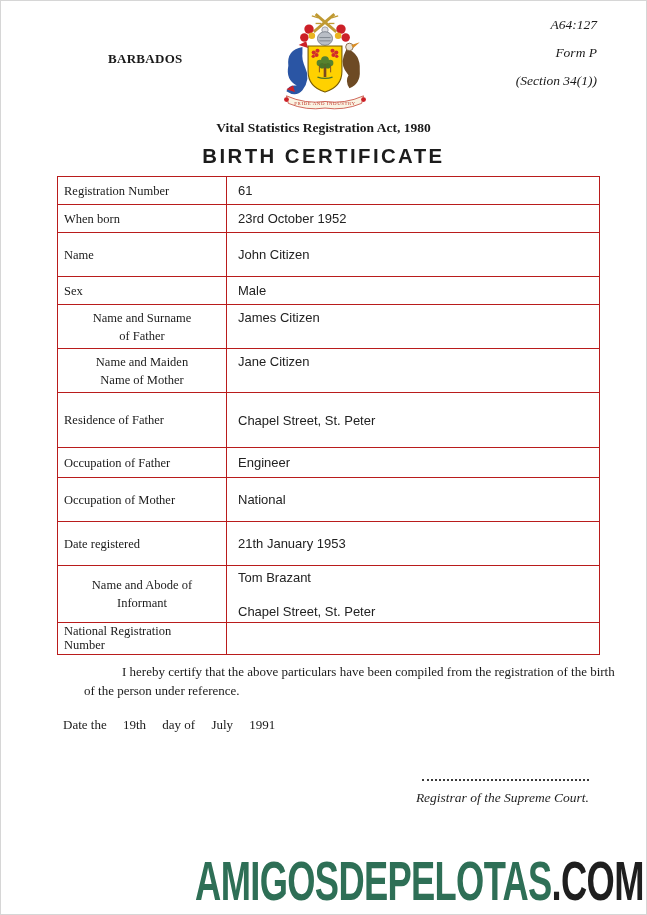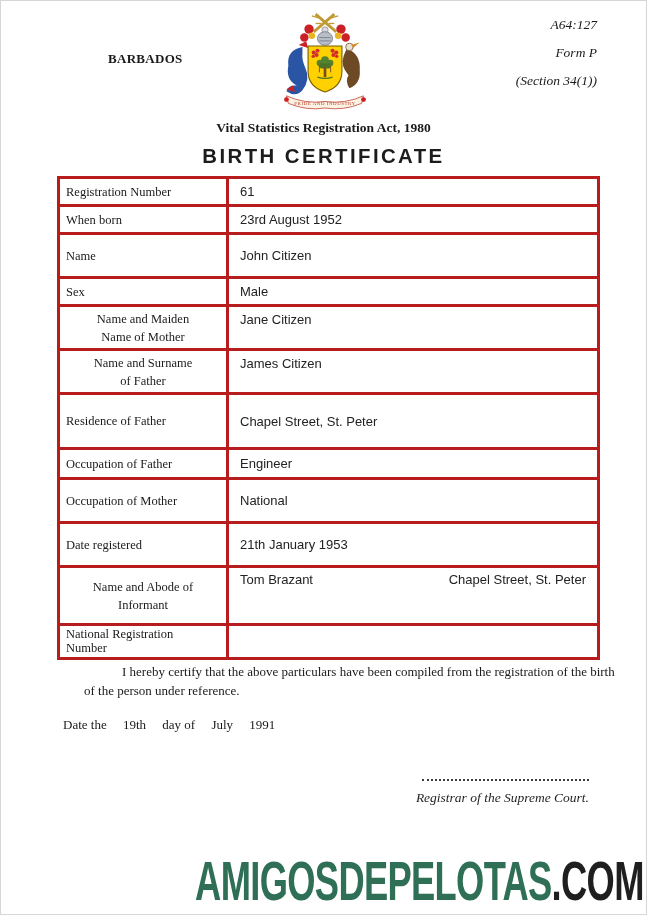--- a/index.html
+++ b/index.html
@@ -37,21 +37,21 @@
     font-weight:bold; font-size:21px; letter-spacing:2.5px;
     color:#1c1c1c;
     transform:scaleX(0.97);
   }
   
   table.cert {
     position:absolute; left:56px; top:175px;
     width:543px; border-collapse:collapse; table-layout:fixed;
   }
   table.cert td {
-    border:3px solid #b91c1c;
+    border:1px solid #b91c1c;
     vertical-align:middle;
     overflow:hidden;
   }
   td.lbl {
     width:169px; font-size:12.5px; line-height:16px;
     padding:2px 6px;
   }
   td.lbl span { display:block; }
   td.lbl.center { text-align:center; line-height:18px; }
   td.val {
@@ -61,21 +61,21 @@
   tr.h28 td { height:28px; }
   tr.h29 td { height:44px; }
   tr.h30 td { height:30px; }
   tr.h44 td { height:44px; }
   tr.h48 td { height:48px; }
   tr.h55 td { height:55px; }
   tr.h57 td { height:57px; }
   tr.vtop td.val { vertical-align:top; padding-top:5px; }
   td.lbl.nrn { vertical-align:top; line-height:13.5px; padding-top:2px; font-size:12.5px; }
   .informant-wrap {
-    height:51px; display:flex; flex-direction:row;
+    height:51px; display:flex; flex-direction:column;
     justify-content:space-between; padding-top:2px;
   }
   
   .certify {
     position:absolute; left:56px; top:661px; width:532px;
     font-size:13px; line-height:19px; text-indent:38px;margin-left:27px;
   }
   .date-line {
     position:absolute; left:62px; top:716px; font-size:13px;
   }
@@ -198,47 +198,47 @@
       <tr class="h28">
         <td class="lbl">
             <span>Registration Number</span>
           </td>
         <td class="val"><span>61</span></td>
       </tr>
       <tr class="h28">
         <td class="lbl">
             <span>When born</span>
           </td>
-        <td class="val"><span>23rd August 1952</span></td>
+        <td class="val"><span>23rd October 1952</span></td>
       </tr>
       <tr class="h29">
         <td class="lbl">
             <span>Name</span>
           </td>
         <td class="val"><span>John Citizen</span></td>
       </tr>
       <tr class="h28">
         <td class="lbl">
             <span>Sex</span>
           </td>
         <td class="val"><span>Male</span></td>
+      </tr>
+      <tr class="h44 vtop">
+        <td class="lbl center">
+          <span>Name and Surname</span>
+          <span>of Father</span>
+        </td>
+        <td class="val"><span>James Citizen</span></td>
       </tr>
       <tr class="h44 vtop">
         <td class="lbl center">
           <span>Name and Maiden</span>
           <span>Name of Mother</span>
         </td>
         <td class="val"><span>Jane Citizen</span></td>
-      </tr>
-      <tr class="h44 vtop">
-        <td class="lbl center">
-          <span>Name and Surname</span>
-          <span>of Father</span>
-        </td>
-        <td class="val"><span>James Citizen</span></td>
       </tr>
       <tr class="h55">
         <td class="lbl">
             <span>Residence of Father</span>
           </td>
         <td class="val"><span>Chapel Street, St. Peter</span></td>
       </tr>
       <tr class="h30">
         <td class="lbl">
             <span>Occupation of Father</span>

